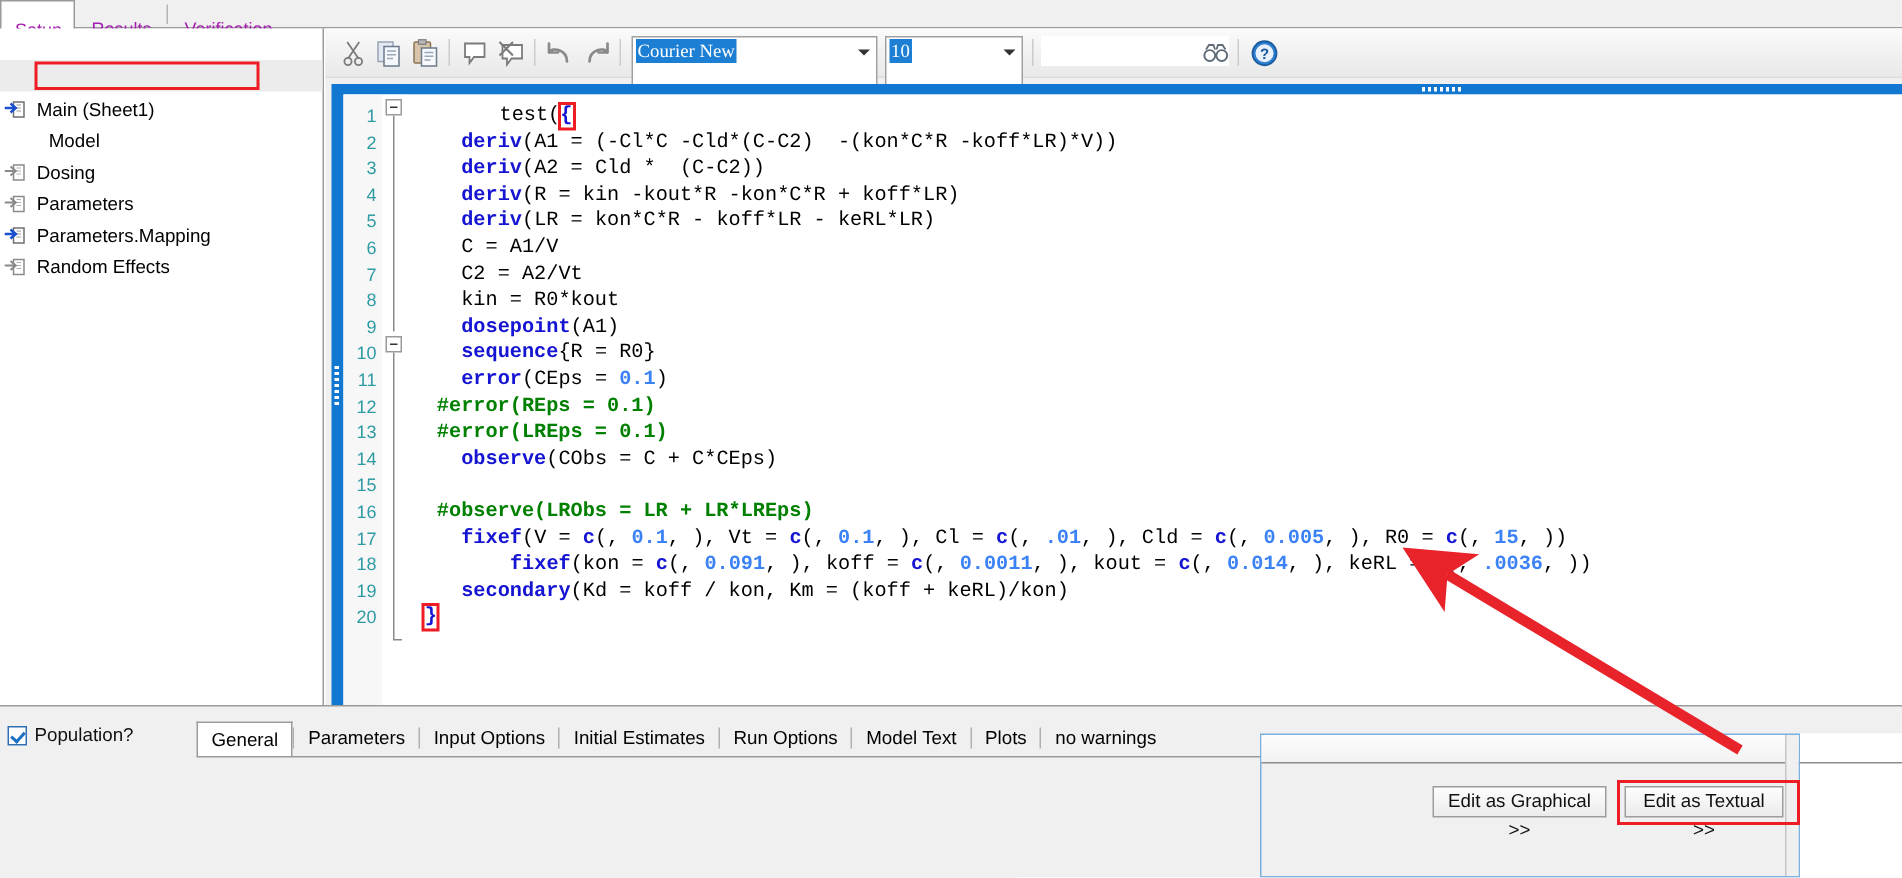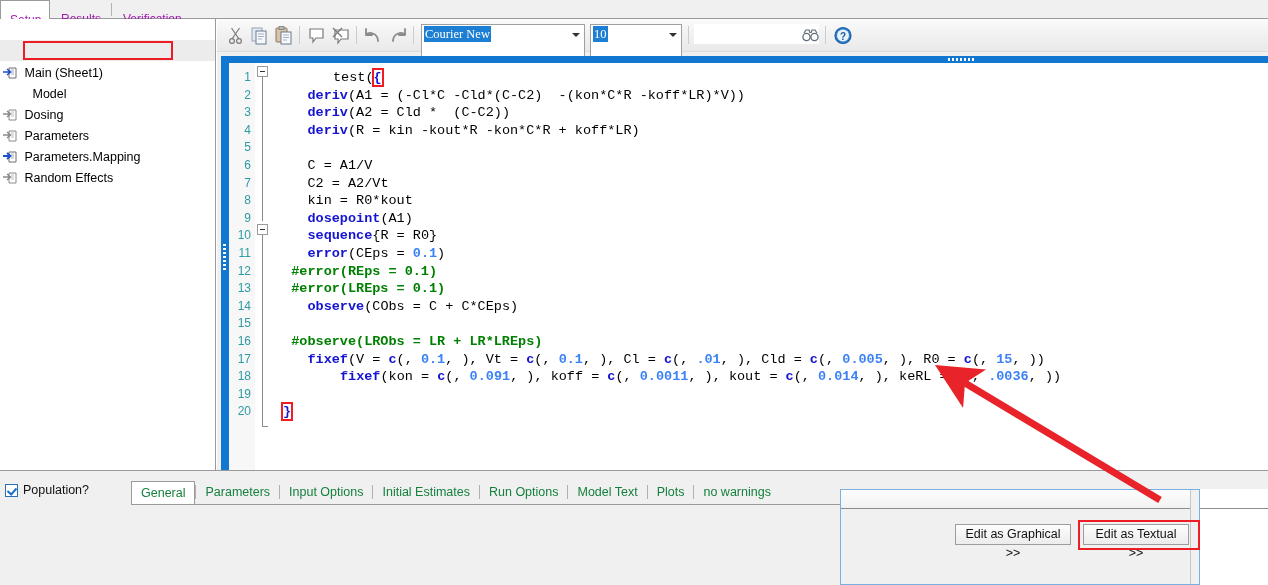--- a/index.html
+++ b/index.html
@@ -280,21 +280,21 @@
     position: absolute; left: 131px; top: 481px;
     height: 23px;
   }
   .btab {
     position: relative;
     display: inline-block;
     height: 22px;
     line-height: 22px;
     padding: 0 9px;
     font-size: 12.5px;
-    color: #15803d;
+    color: #000000;
     box-sizing: border-box;
     cursor: default;
     vertical-align: top;
   }
   .btab.active {
     background: #ffffff;
     border-left: 1px solid #9a9a9a;
     border-right: 1px solid #9a9a9a;
     border-top: 1px solid #9a9a9a;
     height: 23px;
@@ -556,35 +556,35 @@
         <div class="fold-box" style="top:3px;"></div>
         <div class="fold-line" style="top:170px; height:193px;"></div>
         <div class="fold-box" style="top:161px;"></div>
         <div class="fold-end" style="top:363px;"></div>
       </div>
       <div id="code-lines">
           <div class="codeline" style="top: 6px;"><span class="lineno">1</span><span class="codetext" style="left: 56px; margin-left: 48px;"><span class="pl">test(</span><span class="brace-hl">{</span></span></div>
           <div class="codeline" style="top: 23.6px;"><span class="lineno">2</span><span class="codetext" style="left: 78.48px;"><span class="kw">deriv</span><span class="pl">(A1 = (-Cl*C -Cld*(C-C2)  -(kon*C*R -koff*LR)*V))</span></span></div>
           <div class="codeline" style="top: 41.2px;"><span class="lineno">3</span><span class="codetext" style="left: 78.48px;"><span class="kw">deriv</span><span class="pl">(A2 = Cld *  (C-C2))</span></span></div>
           <div class="codeline" style="top: 58.8px;"><span class="lineno">4</span><span class="codetext" style="left: 78.48px;"><span class="kw">deriv</span><span class="pl">(R = kin -kout*R -kon*C*R + koff*LR)</span></span></div>
-          <div class="codeline" style="top: 76.4px;"><span class="lineno">5</span></div>
+          <div class="codeline" style="top: 76.4px;"><span class="lineno">5</span><span class="codetext" style="left: 78.48px;"><span class="kw">deriv</span><span class="pl">(LR = kon*C*R - koff*LR - keRL*LR)</span></span></div>
           <div class="codeline" style="top: 94px;"><span class="lineno">6</span><span class="codetext" style="left: 78.48px;"><span class="pl">C = A1/V</span></span></div>
           <div class="codeline" style="top: 111.6px;"><span class="lineno">7</span><span class="codetext" style="left: 78.48px;"><span class="pl">C2 = A2/Vt</span></span></div>
           <div class="codeline" style="top: 129.2px;"><span class="lineno">8</span><span class="codetext" style="left: 78.48px;"><span class="pl">kin = R0*kout</span></span></div>
           <div class="codeline" style="top: 146.8px;"><span class="lineno">9</span><span class="codetext" style="left: 78.48px;"><span class="kw">dosepoint</span><span class="pl">(A1)</span></span></div>
           <div class="codeline" style="top: 164.4px;"><span class="lineno">10</span><span class="codetext" style="left: 78.48px;"><span class="kw">sequence</span><span class="pl">{R = R0}</span></span></div>
           <div class="codeline" style="top: 182px;"><span class="lineno">11</span><span class="codetext" style="left: 78.48px;"><span class="kw">error</span><span class="pl">(CEps = </span><span class="num">0.1</span><span class="pl">)</span></span></div>
           <div class="codeline" style="top: 199.6px; padding-left: 20px;"><span class="lineno">12</span><span class="codetext" style="left: 62.24px;"><span class="cm">#error(REps = 0.1)</span></span></div>
           <div class="codeline" style="top: 217.2px;"><span class="lineno">13</span><span class="codetext" style="left: 62.24px;"><span class="cm">#error(LREps = 0.1)</span></span></div>
           <div class="codeline" style="top: 234.8px;"><span class="lineno">14</span><span class="codetext" style="left: 78.48px;"><span class="kw">observe</span><span class="pl">(CObs = C + C*CEps)</span></span></div>
           <div class="codeline" style="top: 252.4px;"><span class="lineno">15</span></div>
           <div class="codeline" style="top: 270px;"><span class="lineno">16</span><span class="codetext" style="left: 62.24px;"><span class="cm">#observe(LRObs = LR + LR*LREps)</span></span></div>
           <div class="codeline" style="top: 287.6px;"><span class="lineno">17</span><span class="codetext" style="left: 78.48px;"><span class="kw">fixef</span><span class="pl">(V = </span><span class="kw">c</span><span class="pl">(, </span><span class="num">0.1</span><span class="pl">, ), Vt = </span><span class="kw">c</span><span class="pl">(, </span><span class="num">0.1</span><span class="pl">, ), Cl = </span><span class="kw">c</span><span class="pl">(, </span><span class="num">.01</span><span class="pl">, ), Cld = </span><span class="kw">c</span><span class="pl">(, </span><span class="num">0.005</span><span class="pl">, ), R0 = </span><span class="kw">c</span><span class="pl">(, </span><span class="num">15</span><span class="pl">, ))</span></span></div>
           <div class="codeline" style="top: 305.2px;"><span class="lineno">18</span><span class="codetext" style="left: 110.96px;"><span class="kw">fixef</span><span class="pl">(kon = </span><span class="kw">c</span><span class="pl">(, </span><span class="num">0.091</span><span class="pl">, ), koff = </span><span class="kw">c</span><span class="pl">(, </span><span class="num">0.0011</span><span class="pl">, ), kout = </span><span class="kw">c</span><span class="pl">(, </span><span class="num">0.014</span><span class="pl">, ), keRL = </span><span class="kw">c</span><span class="pl">(, </span><span class="num">.0036</span><span class="pl">, ))</span></span></div>
-          <div class="codeline" style="top: 322.8px;"><span class="lineno">19</span></div>
+          <div class="codeline" style="top: 322.8px;"><span class="lineno">19</span><span class="codetext" style="left: 78.48px;"><span class="kw">secondary</span><span class="pl">(Kd = koff / kon, Km = (koff + keRL)/kon)</span></span></div>
           <div class="codeline" style="top: 340.4px;"><span class="lineno">20</span><span class="codetext" style="left: 54.12px;"><span class="brace-hl">}</span></span></div>
         </div>
     </div>
   </div>
 
   <div id="bottom-sep"></div>
   <div id="bottom-bar">
     <div id="pop-check"></div>
     <div id="pop-label">Population?</div>
   </div>

